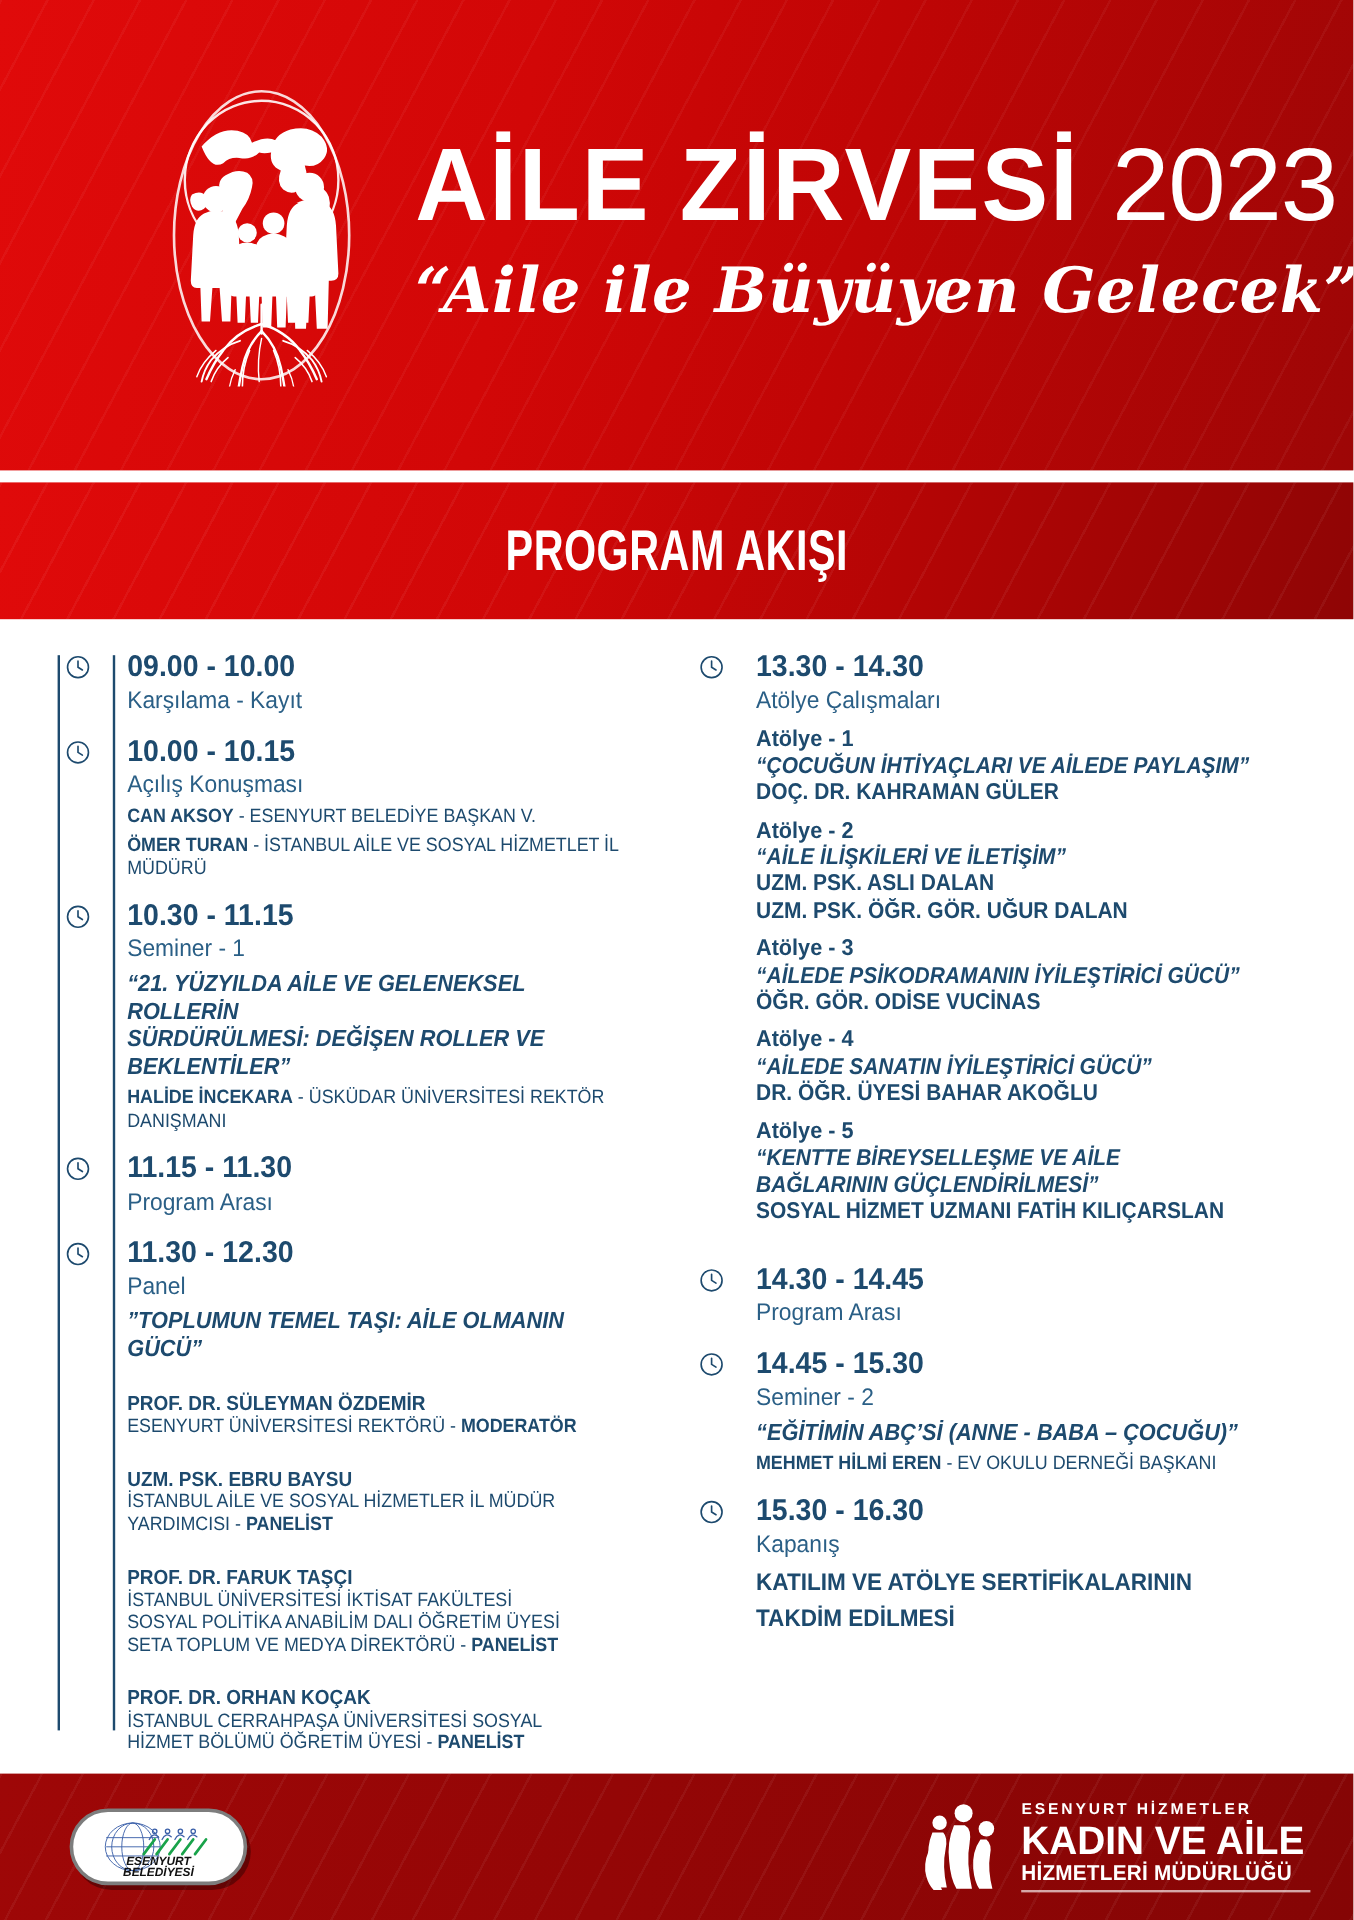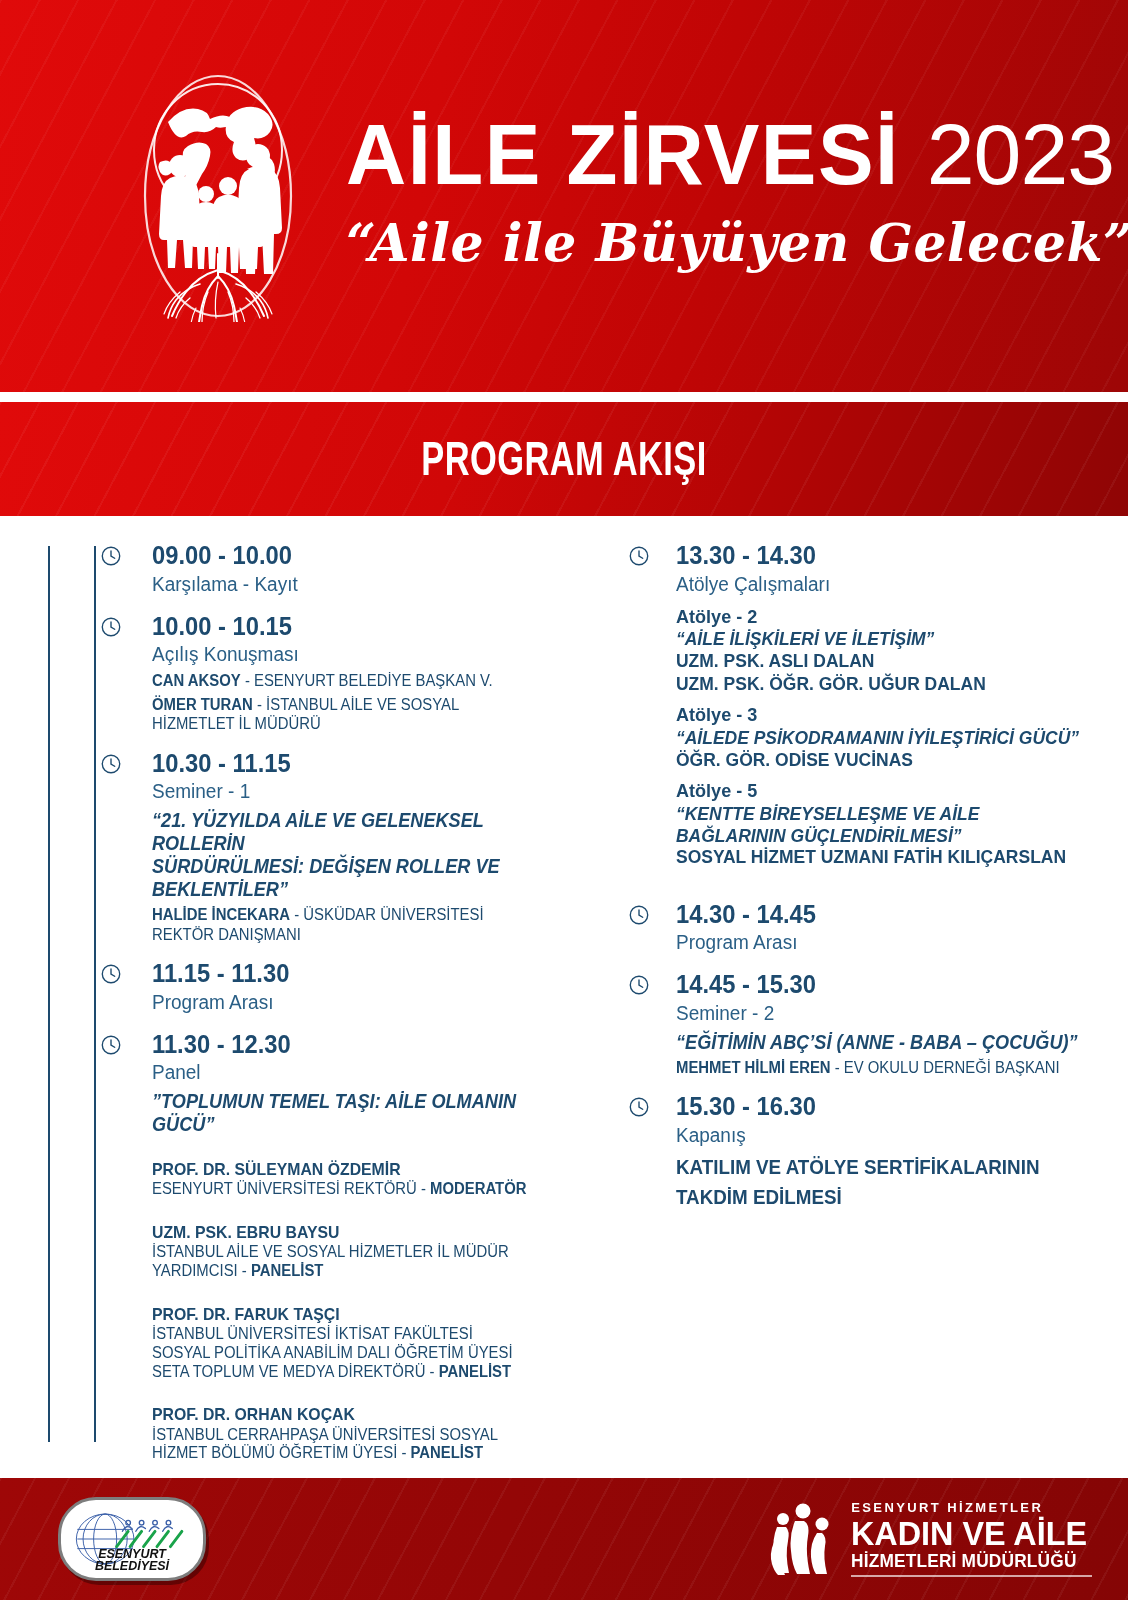--- a/index.html
+++ b/index.html
@@ -75,21 +75,21 @@
   .col-left  { width:556px; padding-left:48px; }
   .col-right { width:572px; padding-left:12px; }
 
   
   .rail {
     position:absolute; top:4px; bottom:18px; width:2px; background:#1d4a6e;
   }
   .col-left  .rail-a { left:48px; }
   .col-left  .rail-b { left:94px; }
 
-  .items { position:relative;padding-left:46px; }
+  .items { position:relative; }
   .item { position:relative; display:flex; margin-bottom:16px; }
   .clock { position:absolute; left:6px; top:3px; width:22px; height:22px; }
   .clock svg { width:100%; height:100%; display:block; }
   .item-body { padding-left:58px; }
   .col-right .item-body { padding-left:62px; }
 
   .time {
     color:#1d4a6e; font-weight:bold; font-size:25px;
     letter-spacing:0px; line-height:1.1;
     transform:scaleX(0.95); transform-origin:left;
@@ -143,21 +143,21 @@
   
   .footer {
     position:absolute; left:0; bottom:0; width:100%; height:122px;
     background:
       repeating-linear-gradient(118deg, rgba(255,255,255,0.05) 0px, rgba(255,255,255,0.05) 2px, rgba(0,0,0,0) 2px, rgba(0,0,0,0) 30px),
       linear-gradient(100deg, #9e0707 0%, #940606 45%, #850505 100%);
     display:flex; align-items:center; justify-content:space-between;
     padding:0 36px 0 58px;
   }
   .logo-muni {
-    width:148px; height:84px; border-radius:38px;
+    width:148px; height:64px; border-radius:38px;
     background:#fff; border:3px solid #7d7d7d;
     box-shadow:3px 4px 0 rgba(0,0,0,0.35);
     position:relative; overflow:hidden;
     display:flex; align-items:center; justify-content:flex-end;
   }
   .logo-muni svg { width:100%; height:100%; }
   .logo-kadin { display:flex; align-items:center; gap:12px; }
   .logo-kadin .figs { width:70px; height:74px; }
   .logo-kadin .figs svg { width:100%; height:100%; display:block; }
   .kadin-txt { color:#fff; line-height:1; }
@@ -382,34 +382,44 @@
           <span class="clock" style="left:14px">
             <svg viewBox="0 0 24 24">
                 <circle cx="12" cy="12" r="9.5" fill="none" stroke="#1d4a6e" stroke-width="1.5"></circle>
                 <path d="M12 6.5 L12 12 L16 14.5" fill="none" stroke="#1d4a6e" stroke-width="1.5" stroke-linecap="round"></path>
               </svg>
           </span>
           <div class="item-body">
             <div class="time">13.30 - 14.30</div>
             <div class="subtitle">Atölye Çalışmaları</div>
 
+            <div class="wslot">
+              <div class="wname">Atölye - 1</div>
+              <div class="wtopic">“ÇOCUĞUN İHTİYAÇLARI VE AİLEDE PAYLAŞIM”</div>
+              <div class="wspk">DOÇ. DR. KAHRAMAN GÜLER</div>
+            </div>
 
             <div class="wslot">
               <div class="wname">Atölye - 2</div>
               <div class="wtopic">“AİLE İLİŞKİLERİ VE İLETİŞİM”</div>
               <div class="wspk">UZM. PSK. ASLI DALAN</div>
               <div class="wspk">UZM. PSK. ÖĞR. GÖR. UĞUR DALAN</div>
             </div>
 
             <div class="wslot">
               <div class="wname">Atölye - 3</div>
               <div class="wtopic">“AİLEDE PSİKODRAMANIN İYİLEŞTİRİCİ GÜCÜ”</div>
               <div class="wspk">ÖĞR. GÖR. ODİSE VUCİNAS</div>
             </div>
 
+            <div class="wslot">
+              <div class="wname">Atölye - 4</div>
+              <div class="wtopic">“AİLEDE SANATIN İYİLEŞTİRİCİ GÜCÜ”</div>
+              <div class="wspk">DR. ÖĞR. ÜYESİ BAHAR AKOĞLU</div>
+            </div>
 
             <div class="wslot">
               <div class="wname">Atölye - 5</div>
               <div class="wtopic">“KENTTE BİREYSELLEŞME VE AİLE</div>
               <div class="wtopic">BAĞLARININ GÜÇLENDİRİLMESİ”</div>
               <div class="wspk">SOSYAL HİZMET UZMANI FATİH KILIÇARSLAN</div>
             </div>
           </div>
         </div>
 

